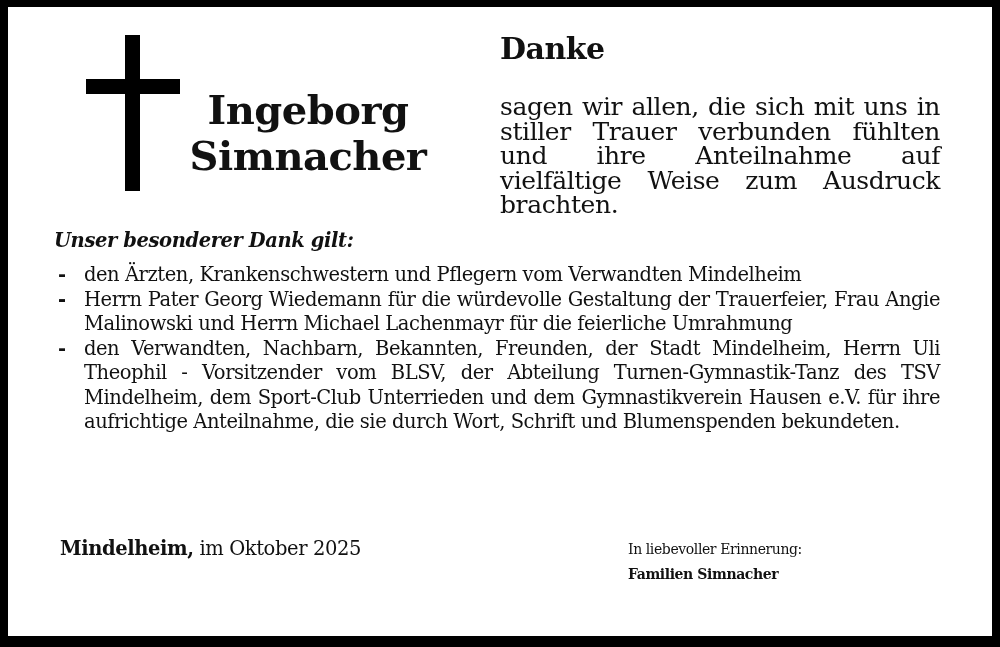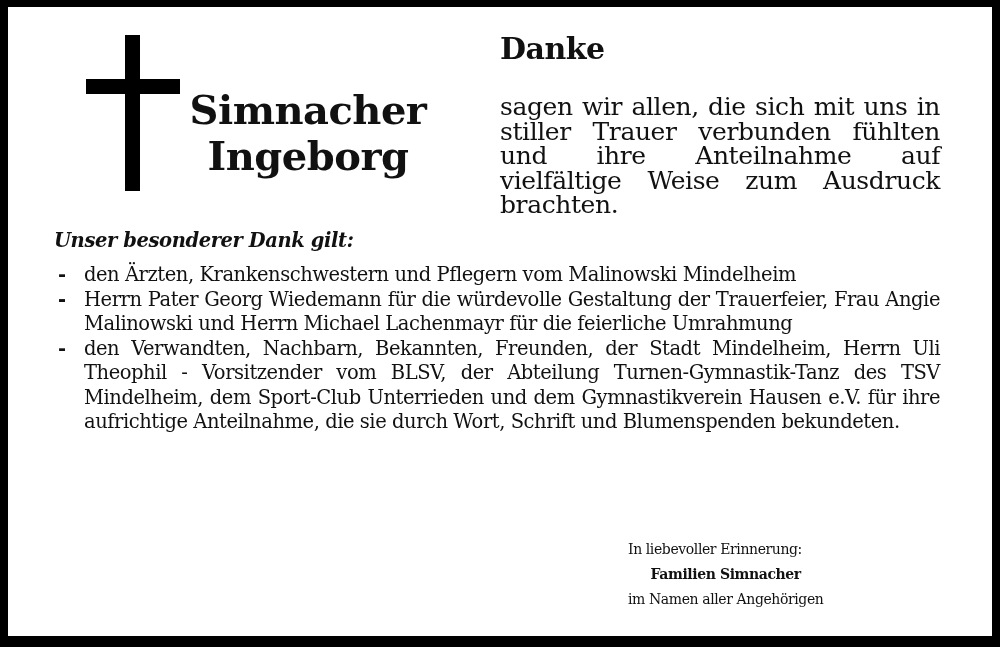--- a/index.html
+++ b/index.html
@@ -23,58 +23,61 @@
   .section-title { position: absolute; left: 46px; top: 222px; font-weight: bold; font-size: 19.5px; letter-spacing: -0.4px; font-style: italic; }
   .list { position: absolute; left: 50px; top: 256px; width: 882px; margin: 0; padding: 0; list-style: none; }
   .list li {
     position: relative; padding-left: 26px; font-size: 19.5px; line-height: 24.5px;
     text-align: justify; letter-spacing: -0.45px;
   }
   .list li .dash { position: absolute; left: 0; top: 0; font-weight: bold; }
   .place { position: absolute; left: 52px; top: 530px; font-size: 19.5px; letter-spacing: -0.4px; }
   .place b { font-weight: bold; }
   .sign { position: absolute; left: 620px; top: 530px; font-size: 14px; line-height: 25px; letter-spacing: -0.4px; }
-  .sign .fam { font-weight: bold; text-align: center; }
+  .sign .fam { font-weight: bold; }
 </style>
 </head>
 <body>
 
 <div class="card">
   <div>
     <div class="cross-v"></div>
     <div class="cross-h"></div>
   </div>
 
   <div class="name">
+    <div>Ingeborg</div>
     <div>Simnacher</div>
-    <div>Ingeborg</div>
   </div>
 
   <div class="danke-title">Danke</div>
   <div class="danke-text">sagen wir allen, die sich mit uns in stiller Trauer verbunden fühlten und ihre Anteilnahme auf vielfältige Weise zum Ausdruck brachten.</div>
 
   <div class="section-title">Unser besonderer Dank gilt:</div>
 
   <ul class="list">
     <li>
       <span class="dash">-</span>
-      <span>den Ärzten, Krankenschwestern und Pflegern vom Malinowski Mindelheim</span>
+      <span>den Ärzten, Krankenschwestern und Pflegern vom Verwandten Mindelheim</span>
     </li>
     <li>
       <span class="dash">-</span>
     </li>
     <li>
       <span class="dash">-</span>
       <span>Herrn Pater Georg Wiedemann für die würdevolle Gestaltung der Trauerfeier, Frau Angie Malinowski und Herrn Michael Lachenmayr für die feierliche Umrahmung</span>
     </li>
     <li>
       <span class="dash">-</span>
       <span>den Verwandten, Nachbarn, Bekannten, Freunden, der Stadt Mindelheim, Herrn Uli Theophil - Vorsitzender vom BLSV, der Abteilung Turnen-Gymnastik-Tanz des TSV Mindelheim, dem Sport-Club Unterrieden und dem Gymnastikverein Hausen e.V. für ihre aufrichtige Anteilnahme, die sie durch Wort, Schrift und Blumenspenden bekundeten.</span>
     </li>
   </ul>
 
+  <div class="place">
+    <b>Mindelheim,</b>
+    <span>im Oktober 2025</span>
+  </div>
 
   <div class="sign">
     <div>In liebevoller Erinnerung:</div>
     <div class="fam">Familien Simnacher</div>
-    <div>im Namen aller Angehörigen</div>
   </div>
 </div>
 
 </body></html>

